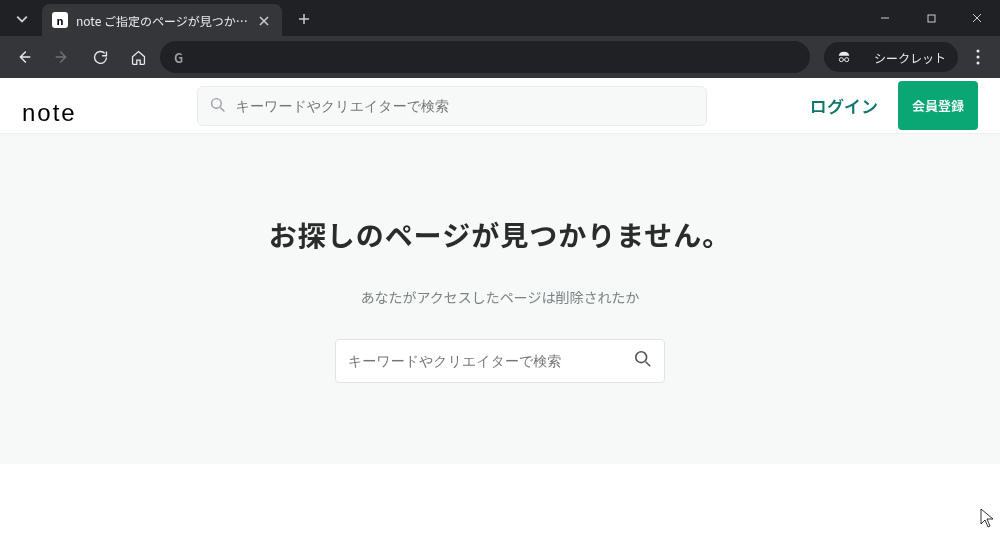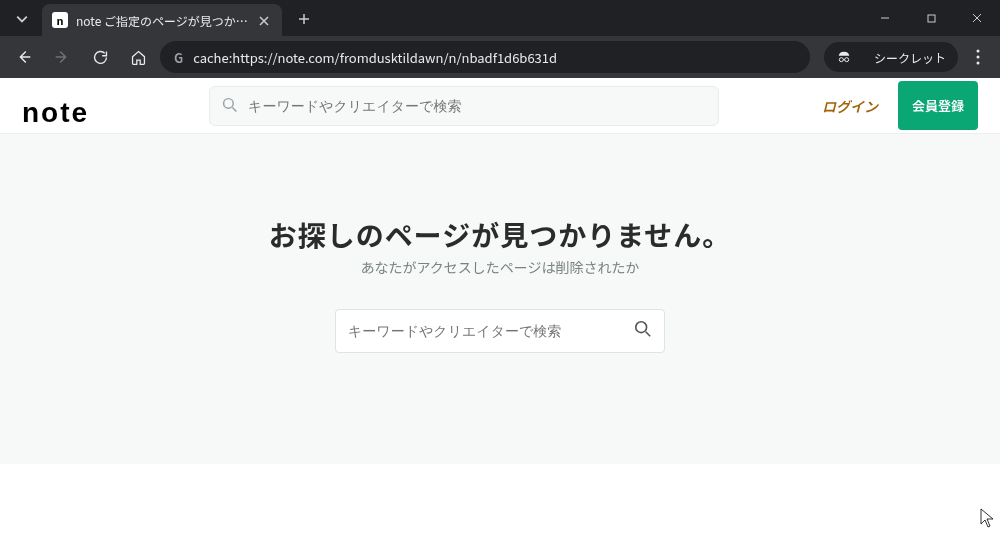--- a/index.html
+++ b/index.html
@@ -54,41 +54,41 @@
   .kebab { width:28px; height:32px; display:flex; align-items:center; justify-content:center; color:#e8eaed; }
   
   .page {
     height: calc(538px - 36px - 42px);
     background:#fff; overflow:hidden;
   }
   .site-header {
     height:56px; background:#fff; border-bottom:1px solid #eee;
     display:flex; align-items:center; padding:0 22px; gap:20px;
   }
-  .logo { font-family: Arial, sans-serif; font-size:28px; font-weight:700; letter-spacing:2px; color:#000; margin-right: 100px; margin-top: 15px;}
+  .logo { font-family: Arial, sans-serif; font-size:24px; font-weight:400; letter-spacing:2px; color:#000; margin-right: 100px; margin-top: 15px;}
   .header-search {
     flex:0 0 510px; height:40px; background:#f7f9f9; border:1px solid #e8ecec;
     border-radius:6px; display:flex; align-items:center; padding:0 12px; gap:10px;
   }
   .header-search input {
     border:none; background:transparent; outline:none; font-size:14px; flex:1; color:#333;
   }
   .header-search .sicon { color:#9aa0a6; }
   .header-spacer { flex:1; }
-  .login-link { font-size:14px; color:#a16207; font-weight:600;font-style:italic; }
+  .login-link { font-size:17px; color:#0f766e; font-weight:600; }
   .signup-btn {
     background:#0aa674; color:#fff; font-size:13px; font-weight:600;
     padding:15px 14px; border-radius:4px;
   }
   .notfound-area {
     background:#f7f9f9; height:calc(100% - 56px - 74px);
     display:flex; flex-direction:column; align-items:center;
     padding-top:80px;
   }
-  .nf-title { font-size:28px; font-weight:700; color:#2b2b2b; letter-spacing:1px;}
+  .nf-title { font-size:28px; font-weight:700; color:#2b2b2b; margin-bottom:30px; letter-spacing:1px;}
   .nf-desc { font-size:14px; color:#7a8383; line-height:1.9; text-align:left; margin-bottom:28px; }
   .nf-search {
     width:330px; height:44px; background:#fff; border:1px solid #e0e3e3; border-radius:4px;
     display:flex; align-items:center; padding:0 12px; gap:10px;
   }
   .nf-search input { border:none; outline:none; font-size:14px; flex:1; color:#333; }
   .nf-search .sicon { color:#6b7070; }
   .bottom-white { height:74px; background:#fff; }
   
   .cursor-fake {
@@ -154,21 +154,20 @@
         <path d="M17 3v5h-5" stroke="#e8eaed" stroke-width="1.6" fill="none"></path>
       </svg>
   </div>
   <div class="nav-btn enabled">
     <svg width="17" height="17" viewBox="0 0 20 20">
         <path d="M3 9l7-6 7 6v8a1 1 0 0 1-1 1h-4v-5H8v5H4a1 1 0 0 1-1-1V9z" stroke="#e8eaed" stroke-width="1.5" fill="none"></path>
       </svg>
   </div>
   <div class="omnibox">
     <span class="g-icon">G</span>
-    <span class="url-text">cache:https://note.com/fromdusktildawn/n/nbadf1d6b631d</span>
   </div>
   <div class="incognito-badge">
     <svg width="16" height="16" viewBox="0 0 24 24">
       <path d="M4 10c1-4 3-6 8-6s7 2 8 6H4z" fill="#e8eaed"></path>
       <circle cx="8" cy="16" r="3" stroke="#e8eaed" stroke-width="1.5" fill="none"></circle>
       <circle cx="16" cy="16" r="3" stroke="#e8eaed" stroke-width="1.5" fill="none"></circle>
       <path d="M11 16h2" stroke="#e8eaed" stroke-width="1.5"></path>
     </svg>
     <span>シークレット</span>
   </div>

